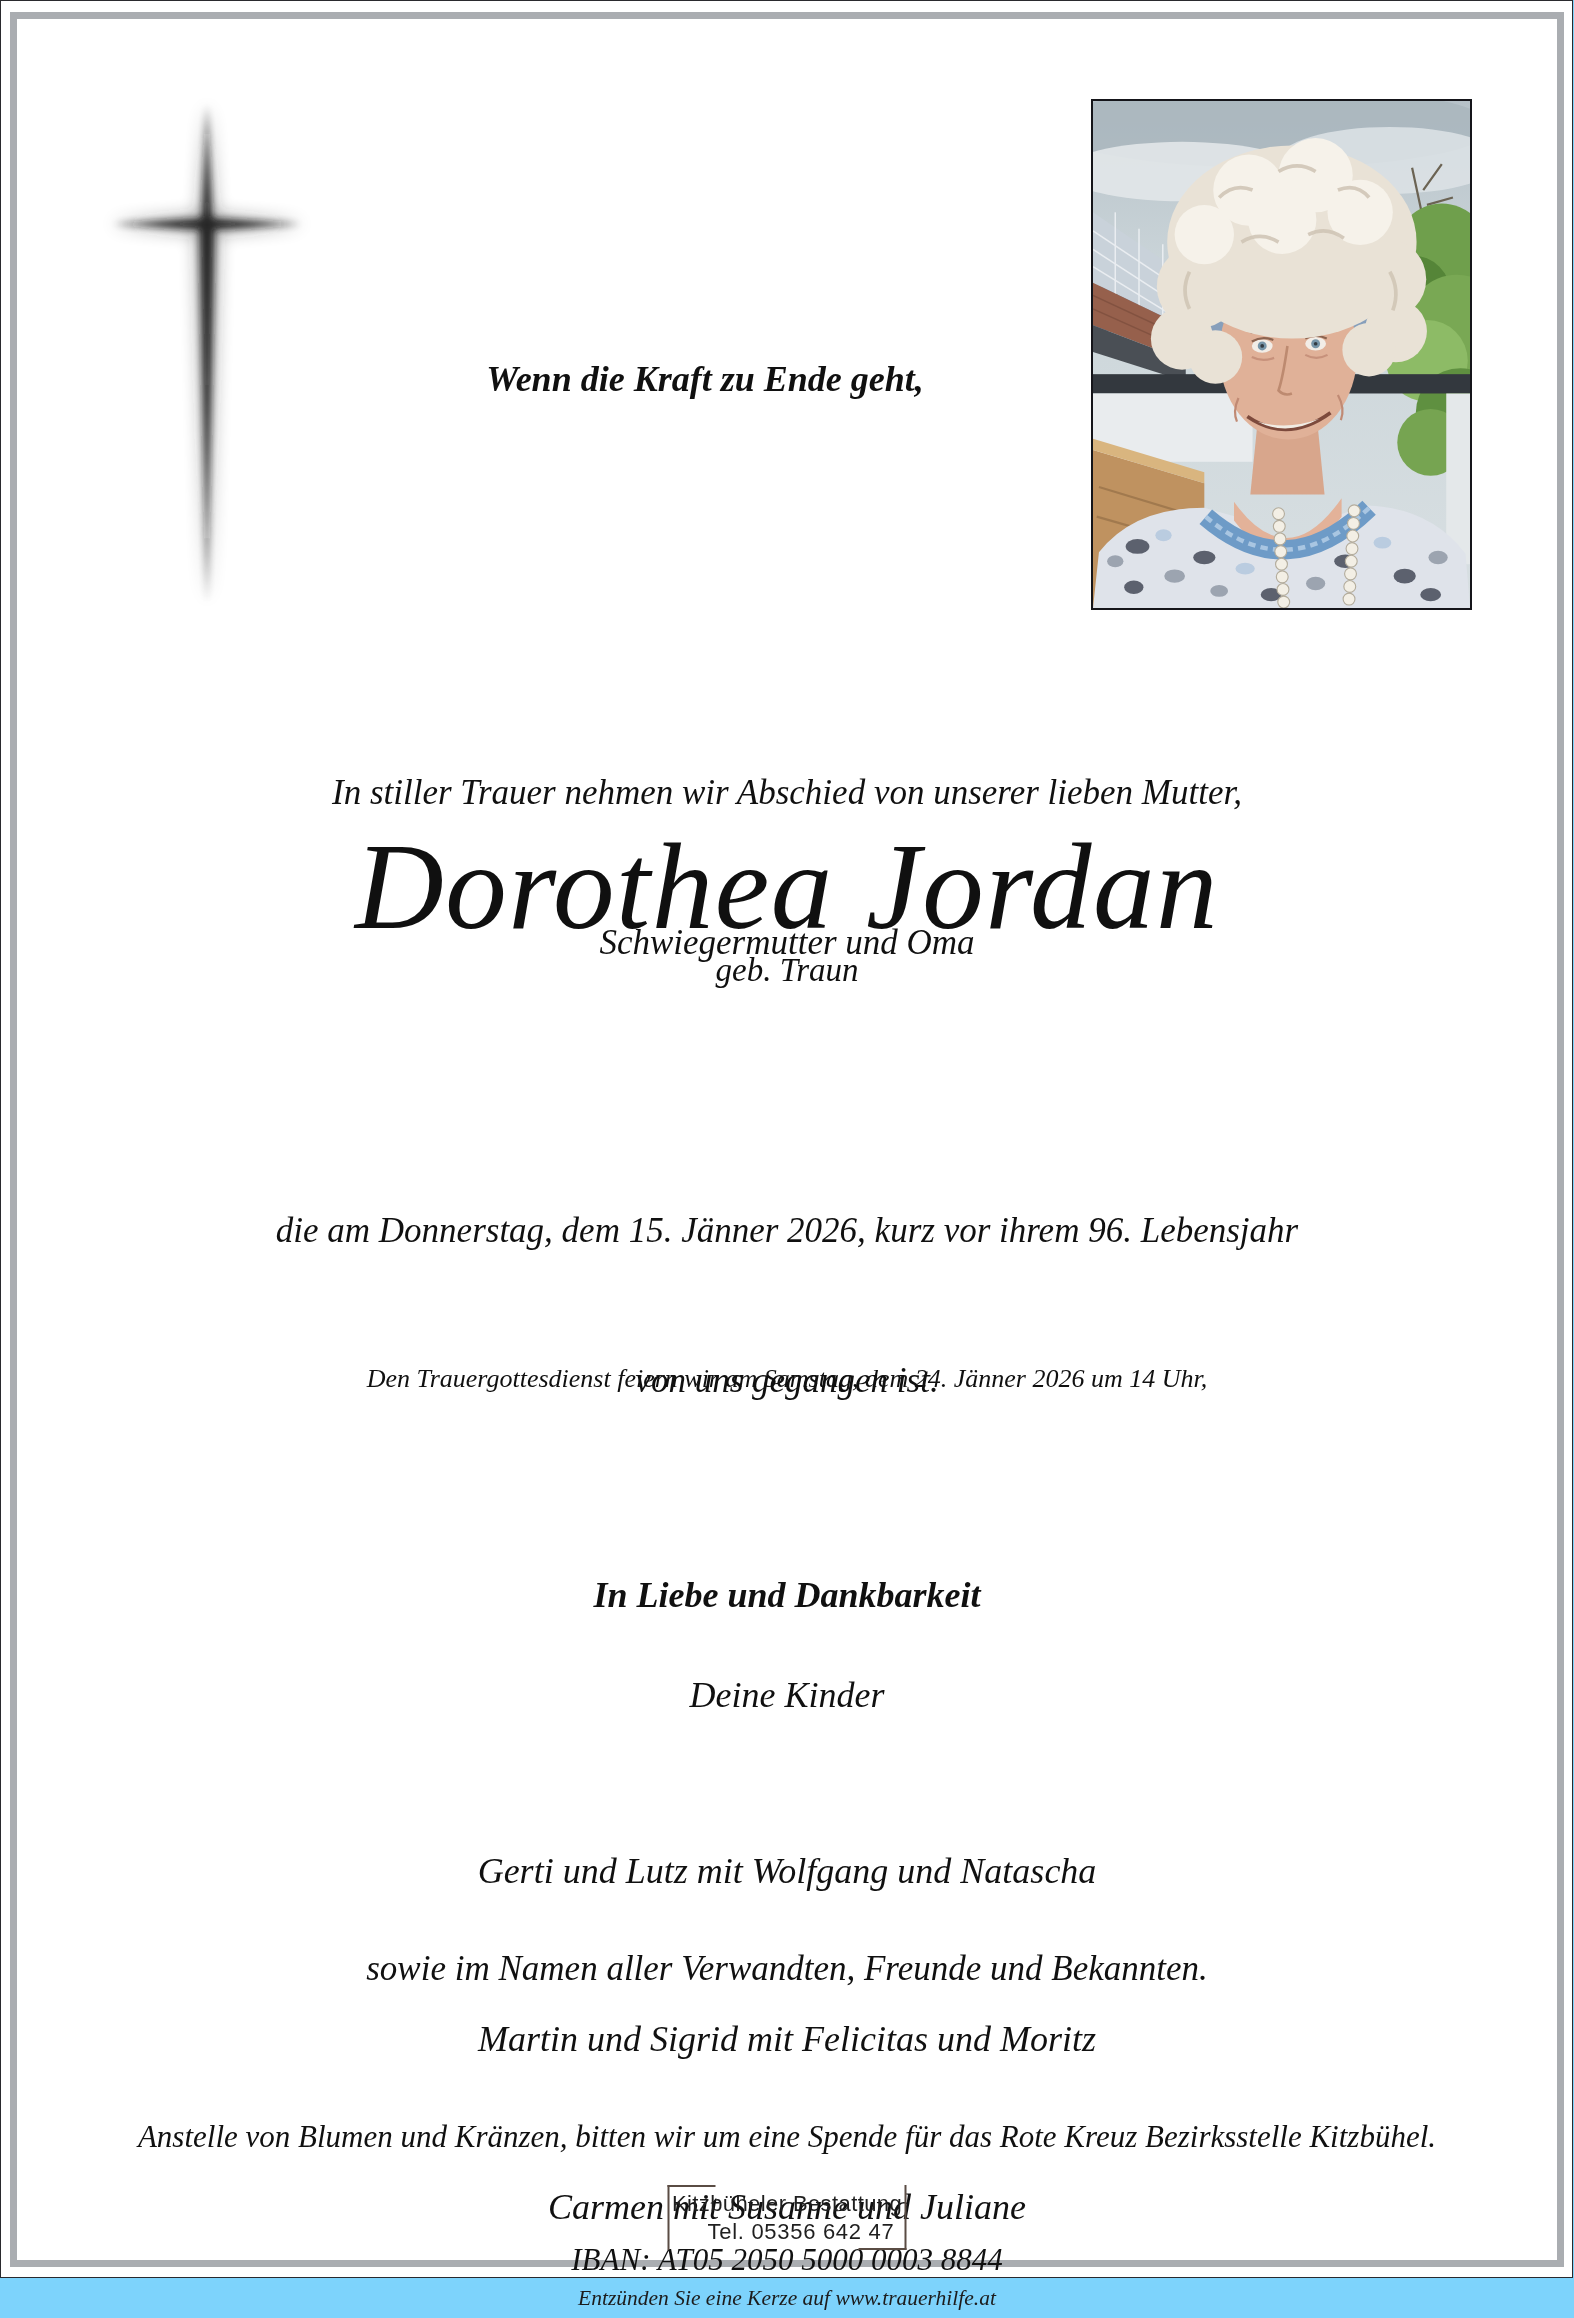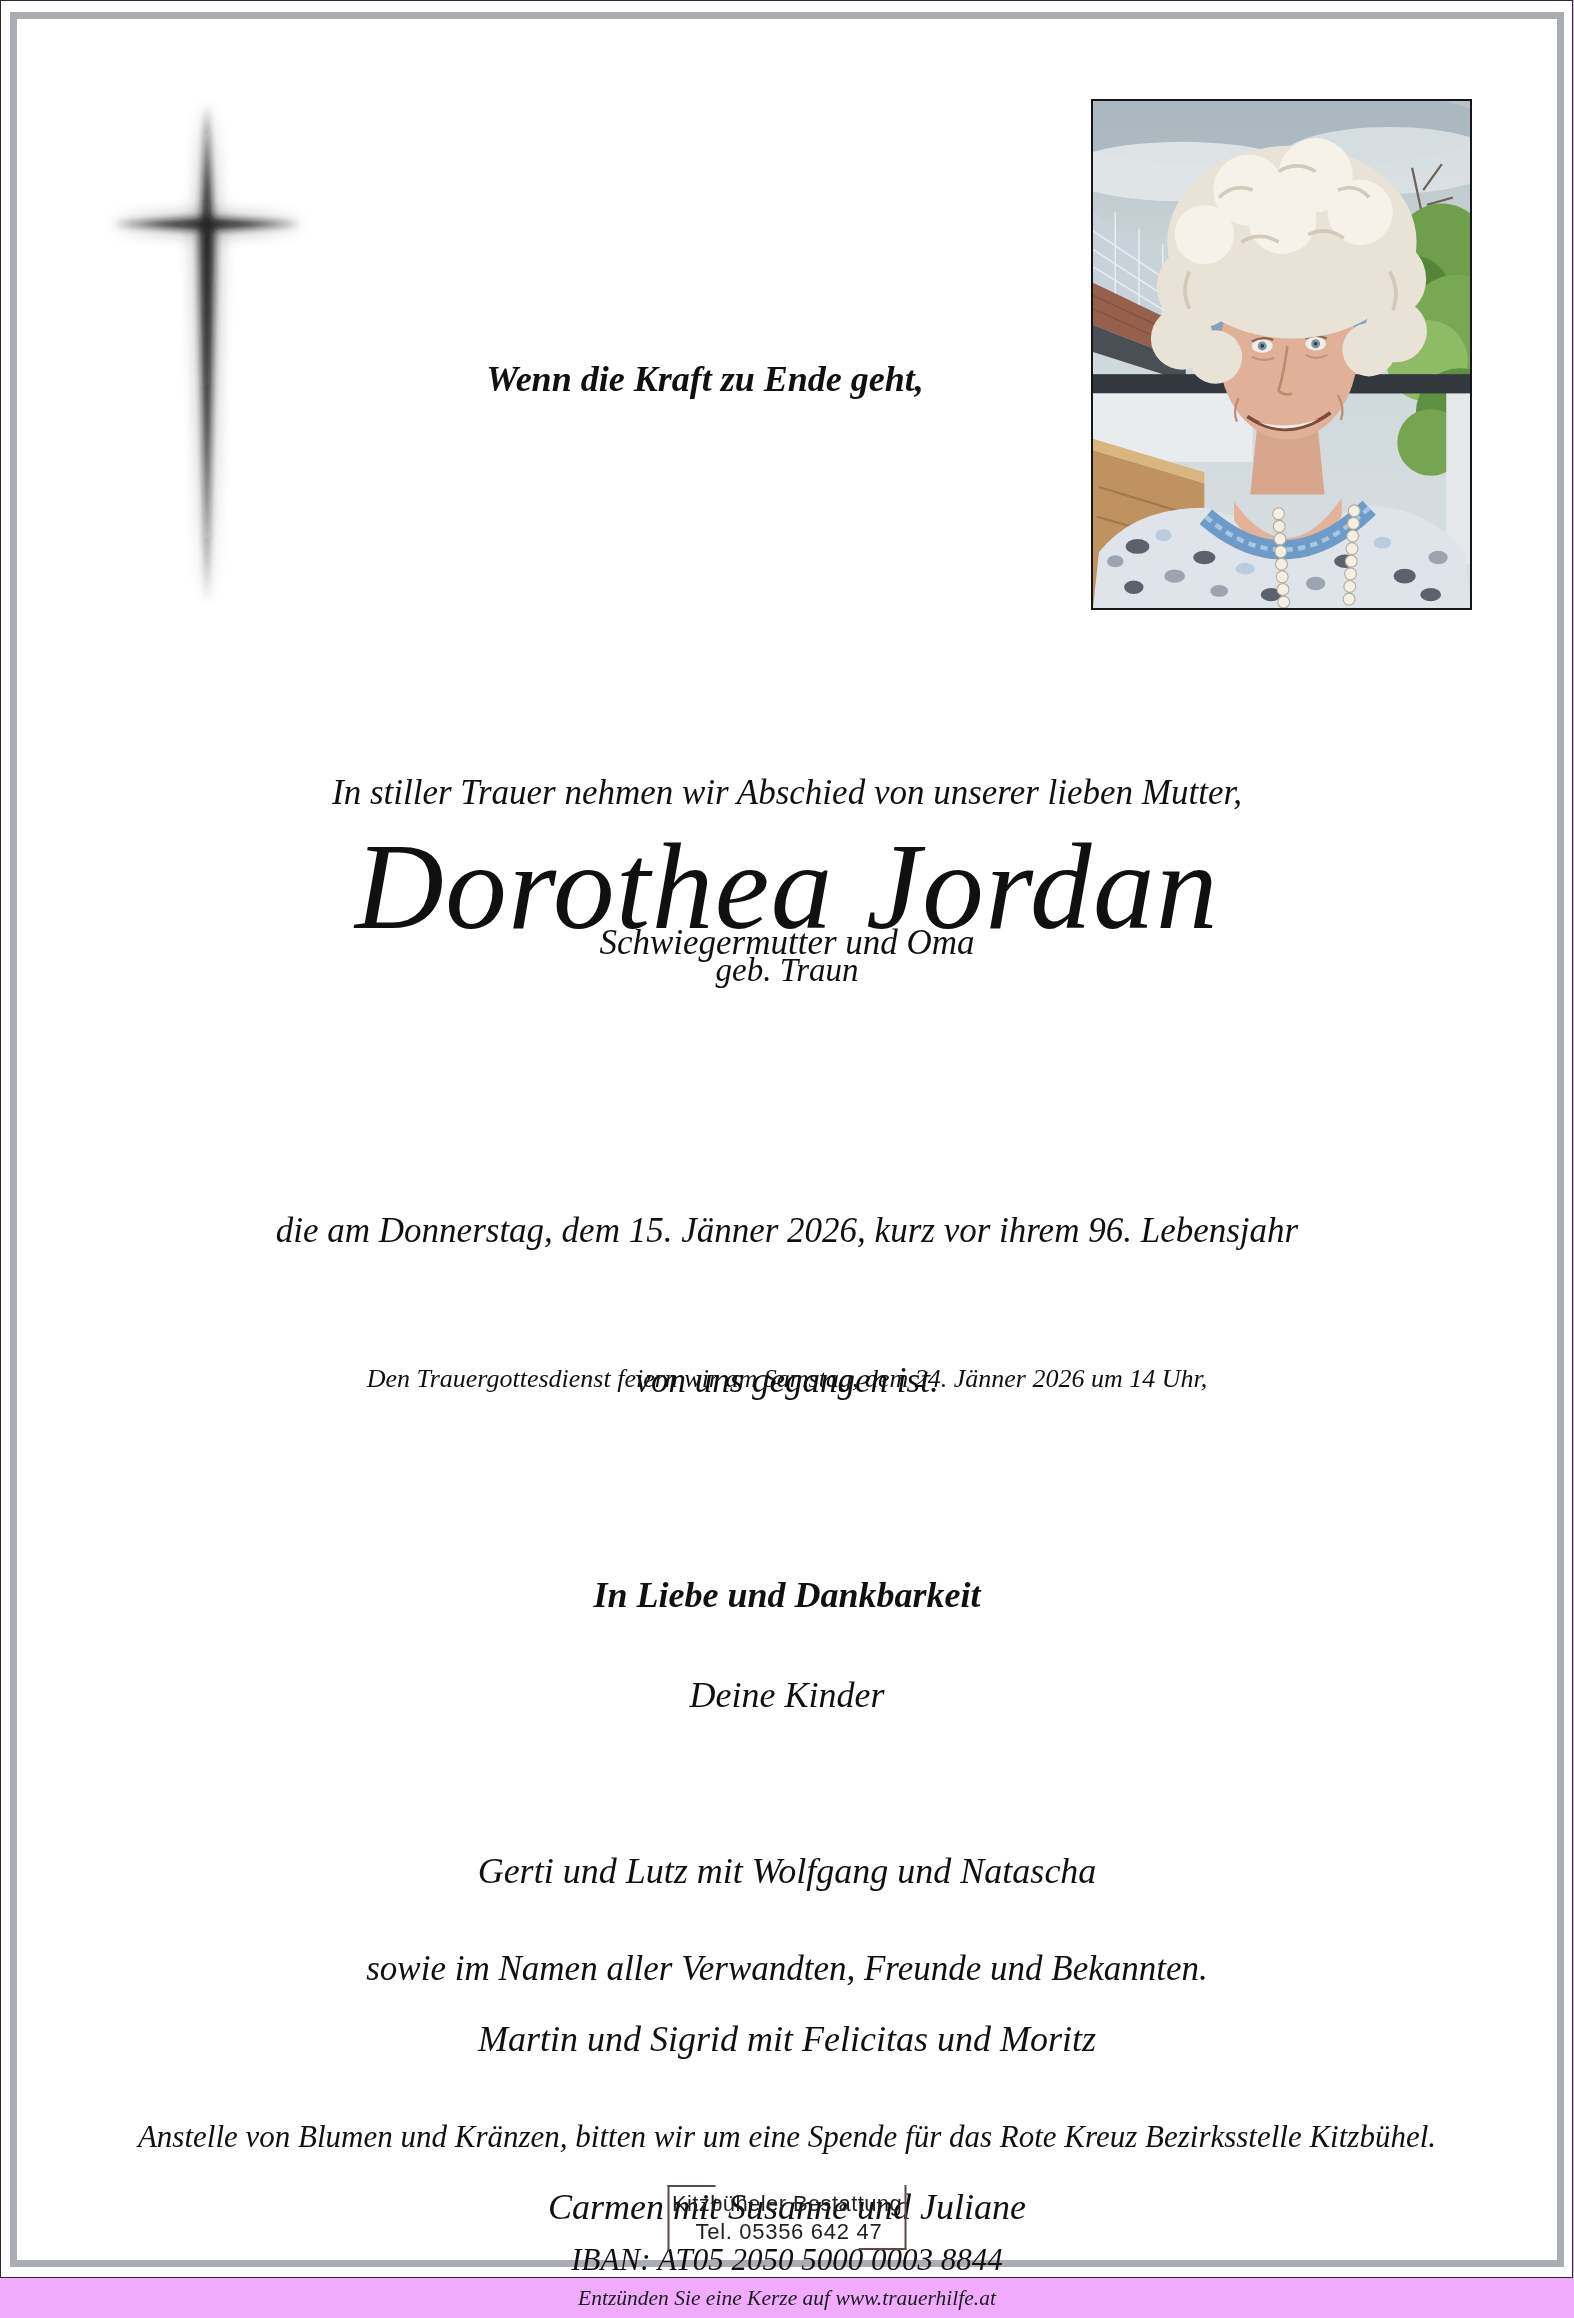--- a/index.html
+++ b/index.html
@@ -1,16 +1,16 @@
 <!DOCTYPE html>
 <html style="font-size:12px"><head>
 <meta charset="utf-8">
 <style>
   html,body{margin:0;padding:0;background:#ffffff;}
-  .page{position:relative;width:1574px;height:2319px;background:#f0abfc;overflow:hidden;
+  .page{position:relative;width:1574px;height:2319px;background:#7dd3fc;overflow:hidden;
         font-family:"Liberation Serif","DejaVu Serif",serif;color:#101010;}
   .card-border{position:absolute;left:0;top:0;width:1571px;height:2276px;border:1.5px solid #2a2a2e;background:#ffffff;}
   .gray-frame{position:absolute;left:9.6px;top:12px;width:1540px;height:2241px;border:7.4px solid #aaadb1;}
   .txt{position:absolute;left:0;width:1574px;text-align:center;font-style:italic;white-space:pre;}
   .quote{left:215px;width:980px;top:249px;font-size:36px;line-height:52px;font-weight:bold;}
   .intro{top:668px;font-size:35px;line-height:50px;}
   .name{top:822px;font-size:123px;line-height:1.05;letter-spacing:1.5px;}
   .maiden{top:952px;font-size:33px;font-weight:normal;}
   .death{top:1106px;font-size:35px;line-height:50px;}
   .service{top:1254px;font-size:26px;line-height:50px;}
@@ -22,21 +22,21 @@
   .donation{top:2034px;font-size:31px;line-height:41px;}
   .footer-note{top:2286px;font-size:21.5px;color:#1c1c1c;font-style:italic;}
   .photo{position:absolute;left:1091px;top:99px;width:381px;height:511px;box-sizing:border-box;border:2.2px solid #15151a;}
   .photo svg{display:block;width:100%;height:100%;}
   .cross-wrap{position:absolute;left:88px;top:83px;width:238px;height:542px;}
   .logo{position:absolute;left:50%;top:2185px;transform:translateX(-50%);width:239px;height:65px;
         font-family:"Liberation Sans","DejaVu Sans",sans-serif;}
   .logo .bracket-left{position:absolute;left:0;top:0;bottom:0;width:46px;border-left:2.2px solid #5a4c44;border-top:2.2px solid #5a4c44;}
   .logo .bracket-right{position:absolute;right:0;top:0;bottom:0;width:46px;border-right:2.2px solid #5a4c44;border-bottom:2.2px solid #5a4c44;}
   .logo .l1{position:absolute;left:0;right:0;top:6px;text-align:center;font-size:22px;letter-spacing:0.4px;color:#1f1f1f;}
-  .logo .l2{position:absolute;left:0;right:0;top:34px;text-align:left;font-size:22px;letter-spacing:0.7px;color:#1f1f1f;padding-left:28px;}
+  .logo .l2{position:absolute;left:0;right:0;top:34px;text-align:center;font-size:22px;letter-spacing:0.7px;color:#1f1f1f;padding-left:28px;}
 </style>
 </head>
 <body>
 
 <div class="page">
 
   <div class="card-border"></div>
   <div class="gray-frame"></div>
 
   <div class="cross-wrap">

